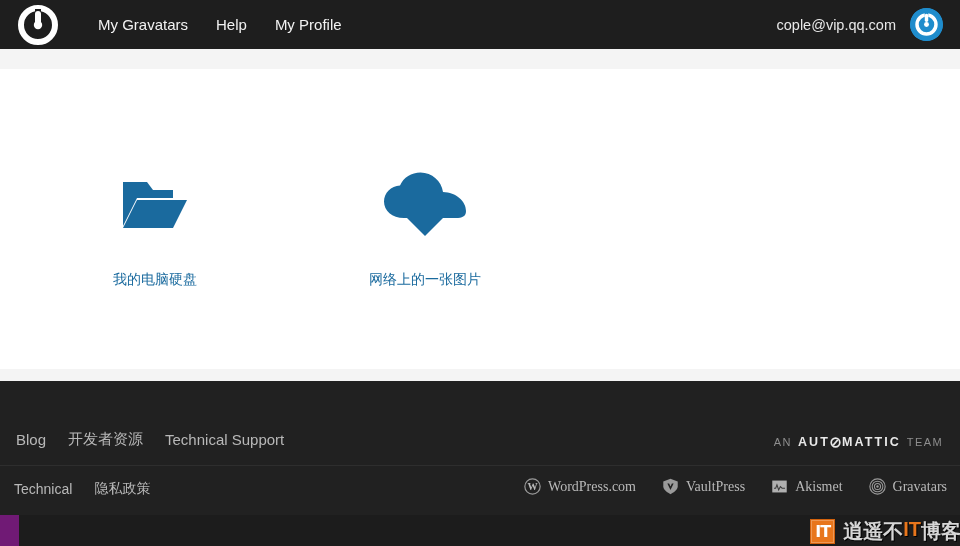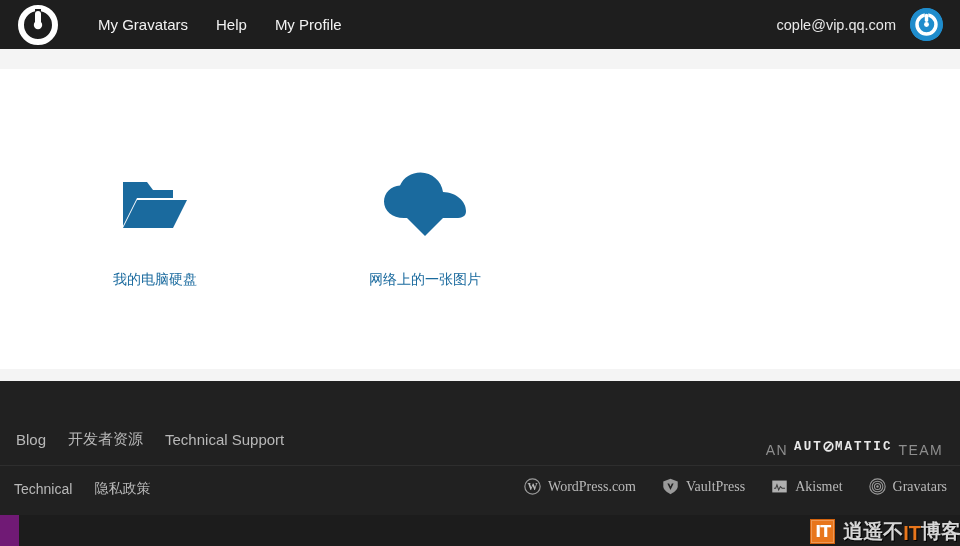--- a/index.html
+++ b/index.html
@@ -92,26 +92,26 @@
   }
   .flinks a {
     color:#b8b8b8; font-size:15px; text-decoration:none;
     margin-right:22px; white-space:nowrap;
   }
   .automattic {
     position:absolute; right:17px; top:54px;
     display:flex; align-items:center; white-space:nowrap;
   }
   .am-an, .am-team {
-    color:#8e8e8e; font-size:14px; letter-spacing:1.4px; font-weight:normal;margin-top:7px;
+    color:#8e8e8e; font-size:11px; letter-spacing:1.4px; font-weight:normal;
   }
   .am-name {
     color:#e9e9e9; font-size:12.5px; letter-spacing:2.1px;
     font-weight:bold; margin:0 6px;
-    display:flex; align-items:center;font-family:Liberation Mono, monospace;
+    display:flex; align-items:center;
   }
   .am-zero {
     display:inline-block; position:relative; margin:0 0.5px;
   }
   .am-zero svg { display:block; }
 
   .footer-row2 { position:relative; height:48px; }
   .flinks2 {
     position:absolute; left:14px; top:14px; display:flex; align-items:center;
   }
@@ -148,21 +148,21 @@
     color:#ffffff; font-size:16px; font-weight:bold;
     display:flex; align-items:center; justify-content:center;
     font-family:"DejaVu Sans",sans-serif; letter-spacing:-1px;
     margin-right:8px;
     box-shadow:inset 0 0 0 1px rgba(255,255,255,0.25);
   }
   .wm-text {
     font-size:20px; font-weight:bold; color:#d6d6d6;
     letter-spacing:0px;
     text-shadow:1px 1px 0 #000;
-    display:flex; align-items:flex-end;
+    display:flex; align-items:flex-start;
   }
   .wm-text .hl { color:#e8761c; }
 </style>
 </head>
 <body>
 
 <div id="page">
 
   <div class="topbar">
     <a href="#" class="gv-logo-link">

